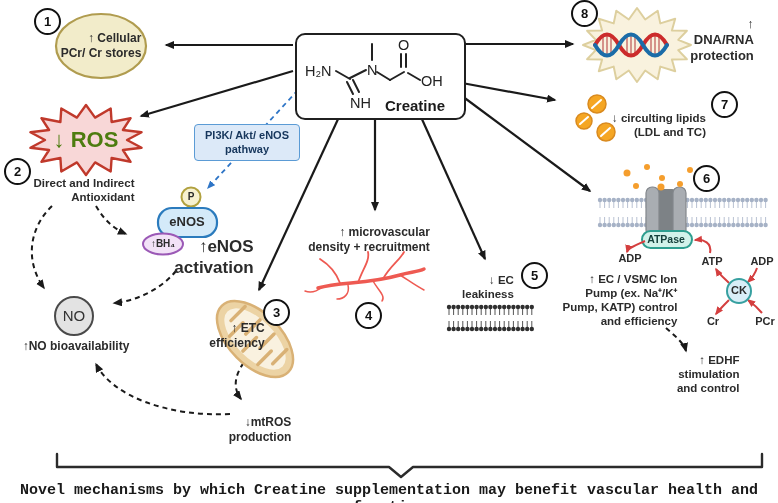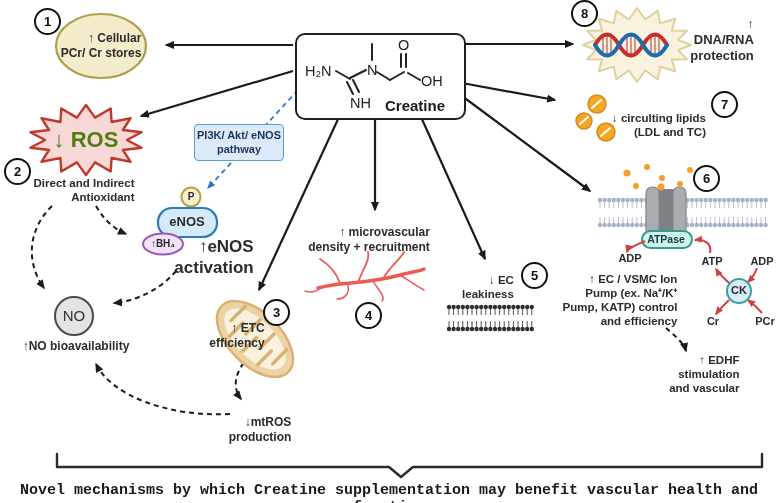--- a/index.html
+++ b/index.html
@@ -6,21 +6,21 @@
   #canvas{position:relative;width:778px;height:503px;background:#fff;overflow:hidden;
           font-family:"Liberation Sans",sans-serif;color:#232323;}
   #shapes{position:absolute;left:0;top:0;z-index:1;}
   .t{position:absolute;z-index:3;transform:translate(-50%,-50%);text-align:right;
      font-weight:700;line-height:1.22;white-space:pre-line;color:#2b2b2b;}
   .num{position:absolute;z-index:4;box-sizing:border-box;width:27px;height:27px;
        border:2.5px solid #111;border-radius:50%;background:#fff;display:flex;
        align-items:center;justify-content:center;font-weight:700;font-size:13px;color:#111;}
   #creatine-box{position:absolute;z-index:3;left:295px;top:33px;width:167px;height:83px;
        background:#fff;border:2.5px solid #202020;border-radius:10px;}
-  #pi3k-box{position:absolute;z-index:2;left:194px;top:124px;width:90px;height:37px;
+  #pi3k-box{position:absolute;z-index:2;left:194px;top:124px;width:106px;height:37px;
        box-sizing:border-box;background:#dce9f8;border:1.8px solid #5b9bd5;border-radius:4px;
        display:flex;align-items:center;justify-content:center;text-align:center;
        font-weight:700;font-size:11px;line-height:1.25;color:#16365c;white-space:pre-line;}
   #caption{position:absolute;z-index:3;left:0;right:0;top:482px;text-align:center;
        font-weight:700;font-size:15px;color:#1a1a1a;font-family:Liberation Mono, monospace;}
   .chem-line{stroke:#222;stroke-width:2;stroke-linecap:round;}
   .chem-atom{font-family:"Liberation Sans",sans-serif;font-size:14.5px;fill:#222;}
 </style>
 </head>
 <body>
@@ -444,20 +444,20 @@
   <div class="t" style="left:712px;top:262px;font-size:11px">ATP</div>
   <div class="t" style="left:762px;top:262px;font-size:11px">ADP</div>
   <div class="t" style="left:739px;top:291px;font-size:11px">CK</div>
   <div class="t" style="left:713px;top:322px;font-size:11px">Cr</div>
   <div class="t" style="left:765px;top:322px;font-size:11px">PCr</div>
   <div class="t" style="left:620px;top:300px;font-size:11.5px">↑ EC / VSMC Ion
 Pump (ex. Na⁺/K⁺
 Pump, KATP) control
 and efficiency</div>
   <div class="t" style="left:701px;top:374px;font-size:11.5px">↑ EDHF stimulation
-and vascular</div>
+and control</div>
   <div class="t" style="left:659px;top:125px;font-size:11.5px">↓ circulting lipids
 (LDL and TC)</div>
   <div class="t" style="left:722px;top:40px;font-size:13px">↑ DNA/RNA
 protection</div>
 
   <div id="caption">Novel mechanisms by which Creatine supplementation may benefit vascular health and function</div>
 </div>
 
 </body></html>

